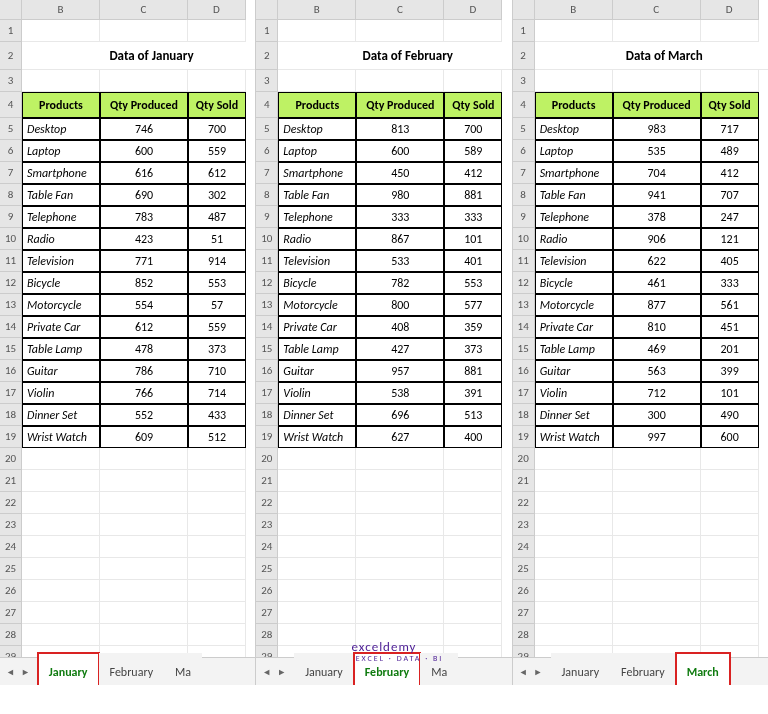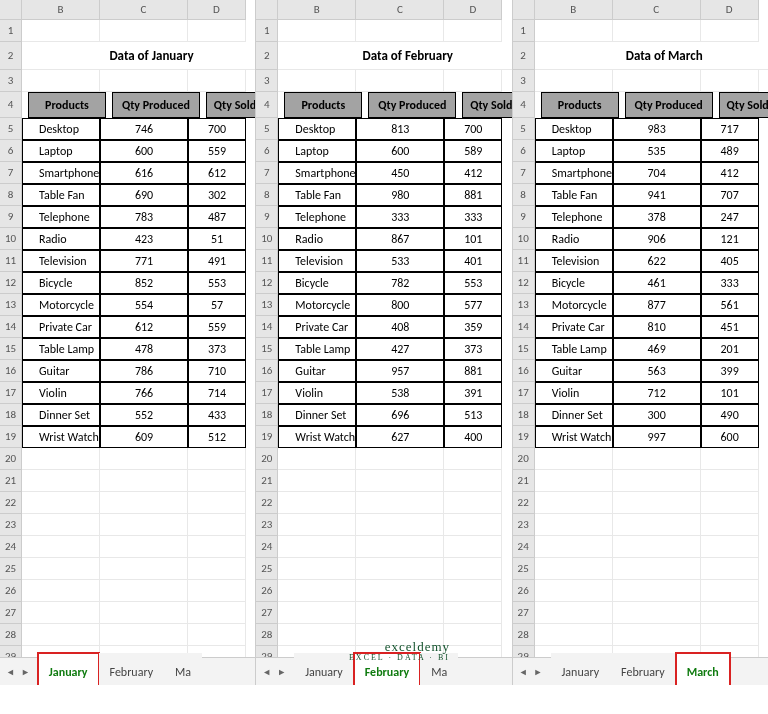--- a/index.html
+++ b/index.html
@@ -79,32 +79,31 @@
   .title-row { height: 28px; }
   .title-merge {
     width: 260px;
     font-weight: bold;
     font-size: 13px;
     justify-content: center;
     border-right: 1px solid #e8e8e8;
     border-bottom: 1px solid #e8e8e8;
   }
   .hdr .cell {
-    background: #a3a3a3;
+    background: #bef264;
     font-weight: bold;
     border: 1px solid #000;
     font-size: 12px;
-    margin-left: 6px;
   }
   .hdr { height: 26px; }
   .hdr .cell.b { justify-content: center; }
   .data .cell {
     border: 1px solid #000;
   }
-  .data .cell.b { justify-content: flex-start; padding-left: 16px; }
+  .data .cell.b { justify-content: flex-start; padding-left: 4px; font-style: italic; }
   .tabs {
     display: flex;
     align-items: center;
     height: 28px;
     background: #f3f3f3;
     border-top: 1px solid #ccc;
     padding-left: 4px;
   }
   .tab-nav {
     display: flex;
@@ -143,27 +142,26 @@
     left: 10%;
     width: 80%;
     height: 2px;
     background: #0f7b0f;
   }
   .watermark {
     position: absolute;
     left: 50%;
     top: 640px;
     transform: translateX(-50%);
-    color: #14532d;
+    color: #4c1d95;
     font-size: 13px;
     letter-spacing: 1px;
     pointer-events: none;
-    text-align: right;
+    text-align: center;
     line-height: 1.1;
-    font-family: Liberation Serif, serif;
   }
   .watermark small { font-size: 8px; letter-spacing: 2px; display:block;margin-left:31px; }
 </style>
 </head>
 <body>
 
 <div class="panes" id="panes">
     <div class="pane">
       <div class="grid">
         <div class="col-head-row">
@@ -227,21 +225,21 @@
         <div class="row data">
           <div class="rh">10</div>
           <div class="cell b">Radio</div>
           <div class="cell c">423</div>
           <div class="cell d">51</div>
         </div>
         <div class="row data">
           <div class="rh">11</div>
           <div class="cell b">Television</div>
           <div class="cell c">771</div>
-          <div class="cell d">491</div>
+          <div class="cell d">914</div>
         </div>
         <div class="row data">
           <div class="rh">12</div>
           <div class="cell b">Bicycle</div>
           <div class="cell c">852</div>
           <div class="cell d">553</div>
         </div>
         <div class="row data">
           <div class="rh">13</div>
           <div class="cell b">Motorcycle</div>

